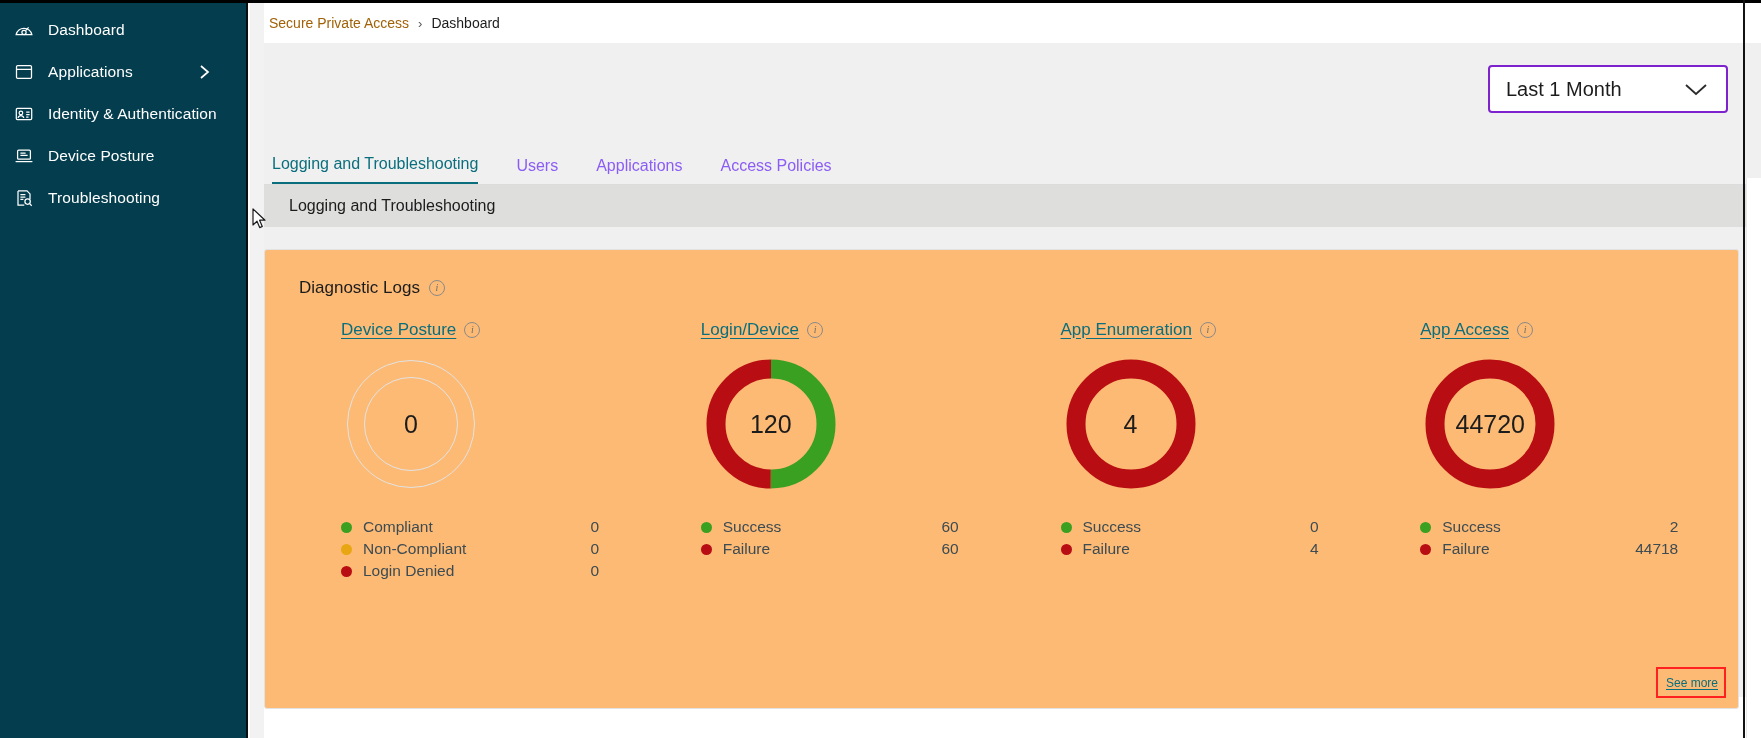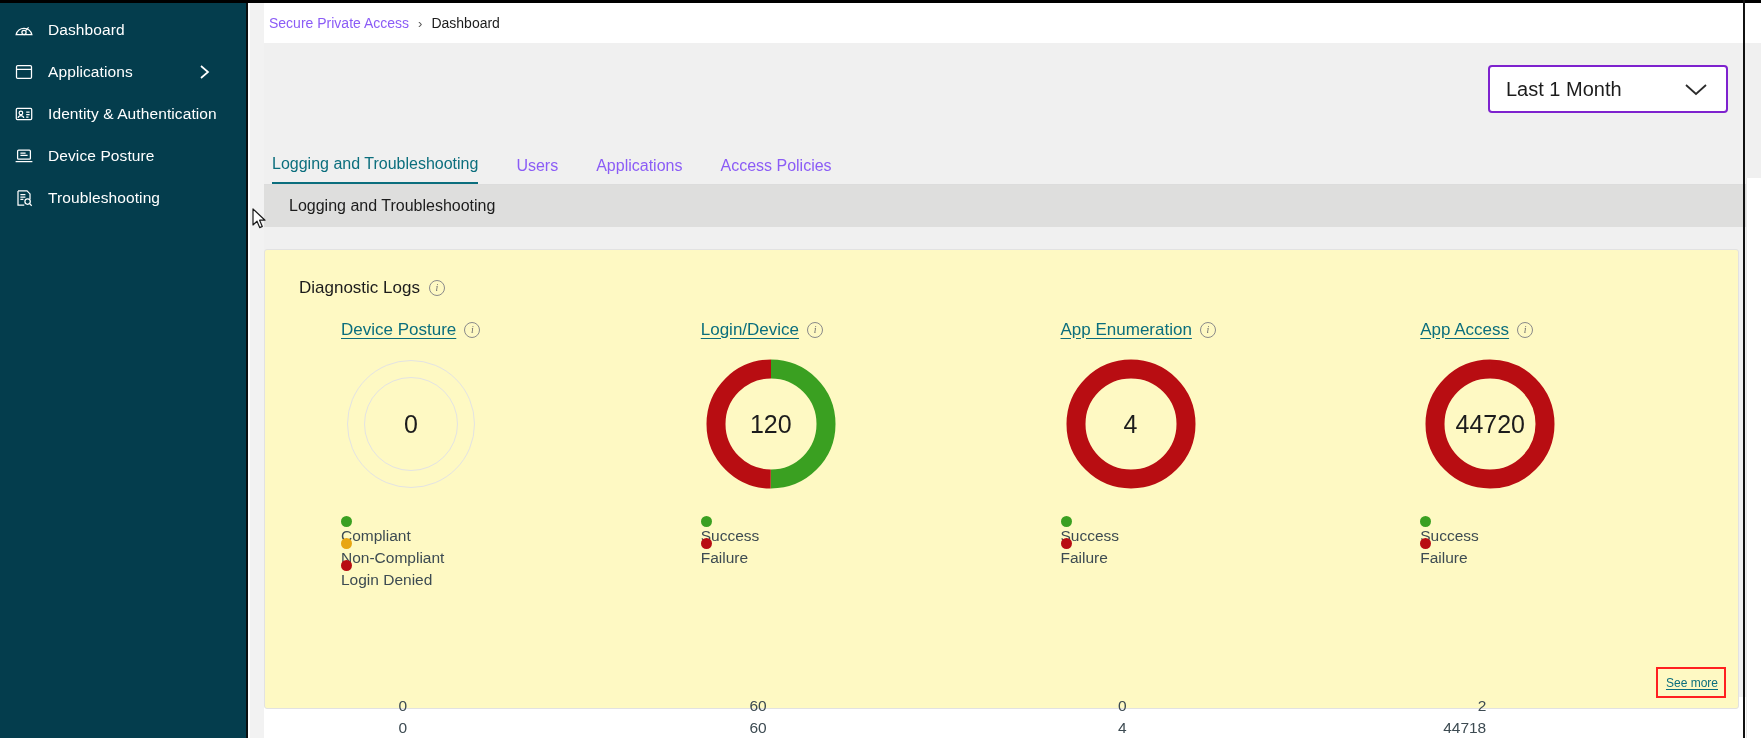--- a/index.html
+++ b/index.html
@@ -76,21 +76,21 @@
     background: #ffffff;
   }
 
   .breadcrumb {
     height: 40px;
     display: flex; align-items: center;
     padding-left: 5px;
     font-size: 14px;
     background: #ffffff;
   }
-  .bc-link { color: #8b5cf6; cursor: pointer; }
+  .bc-link { color: #a16207; cursor: pointer; }
   .bc-sep { color: #555; margin: 0 9px; font-size: 13px; }
   .bc-current { color: #1c1c1c; }
 
   .toolbar-band {
     position: relative;
     height: 100px;
     background: #f0f0f0;
   }
   .date-range {
     position: absolute; right: 33px; top: 22px;
@@ -137,21 +137,21 @@
   }
 
   .content-pad {
     background: #f0f0f0;
     padding: 22px 22px 0 0;
     height: 470px;
   }
 
   .card {
     position: relative;
-    background: #fef9c3;
+    background: #fdba74;
     border: 1px solid #e2e2e2;
     border-radius: 3px;
     height: 460px;
     margin-left: 0;
     padding: 28px 0 0 34px;
   }
 
   .card-title-row {
     display: flex; align-items: center;
     margin-bottom: 22px;
@@ -214,23 +214,22 @@
     font-size: 25px;
     color: #1c1c1c;
     pointer-events: none;
   }
 
   .legend {
     padding-left: 24px;
     width: 300px;
   }
   .legend-row {
-    display: flex; align-items: flex-start;
+    display: flex; align-items: center;
     height: 22px;
-    flex-direction: column;
   }
   .legend-dot {
     width: 11px; height: 11px; border-radius: 50%;
     flex: 0 0 11px;
     margin-right: 11px;
   }
   .legend-label {
     font-size: 15.5px;
     color: #3d4b52;
     flex: 0 0 170px;

